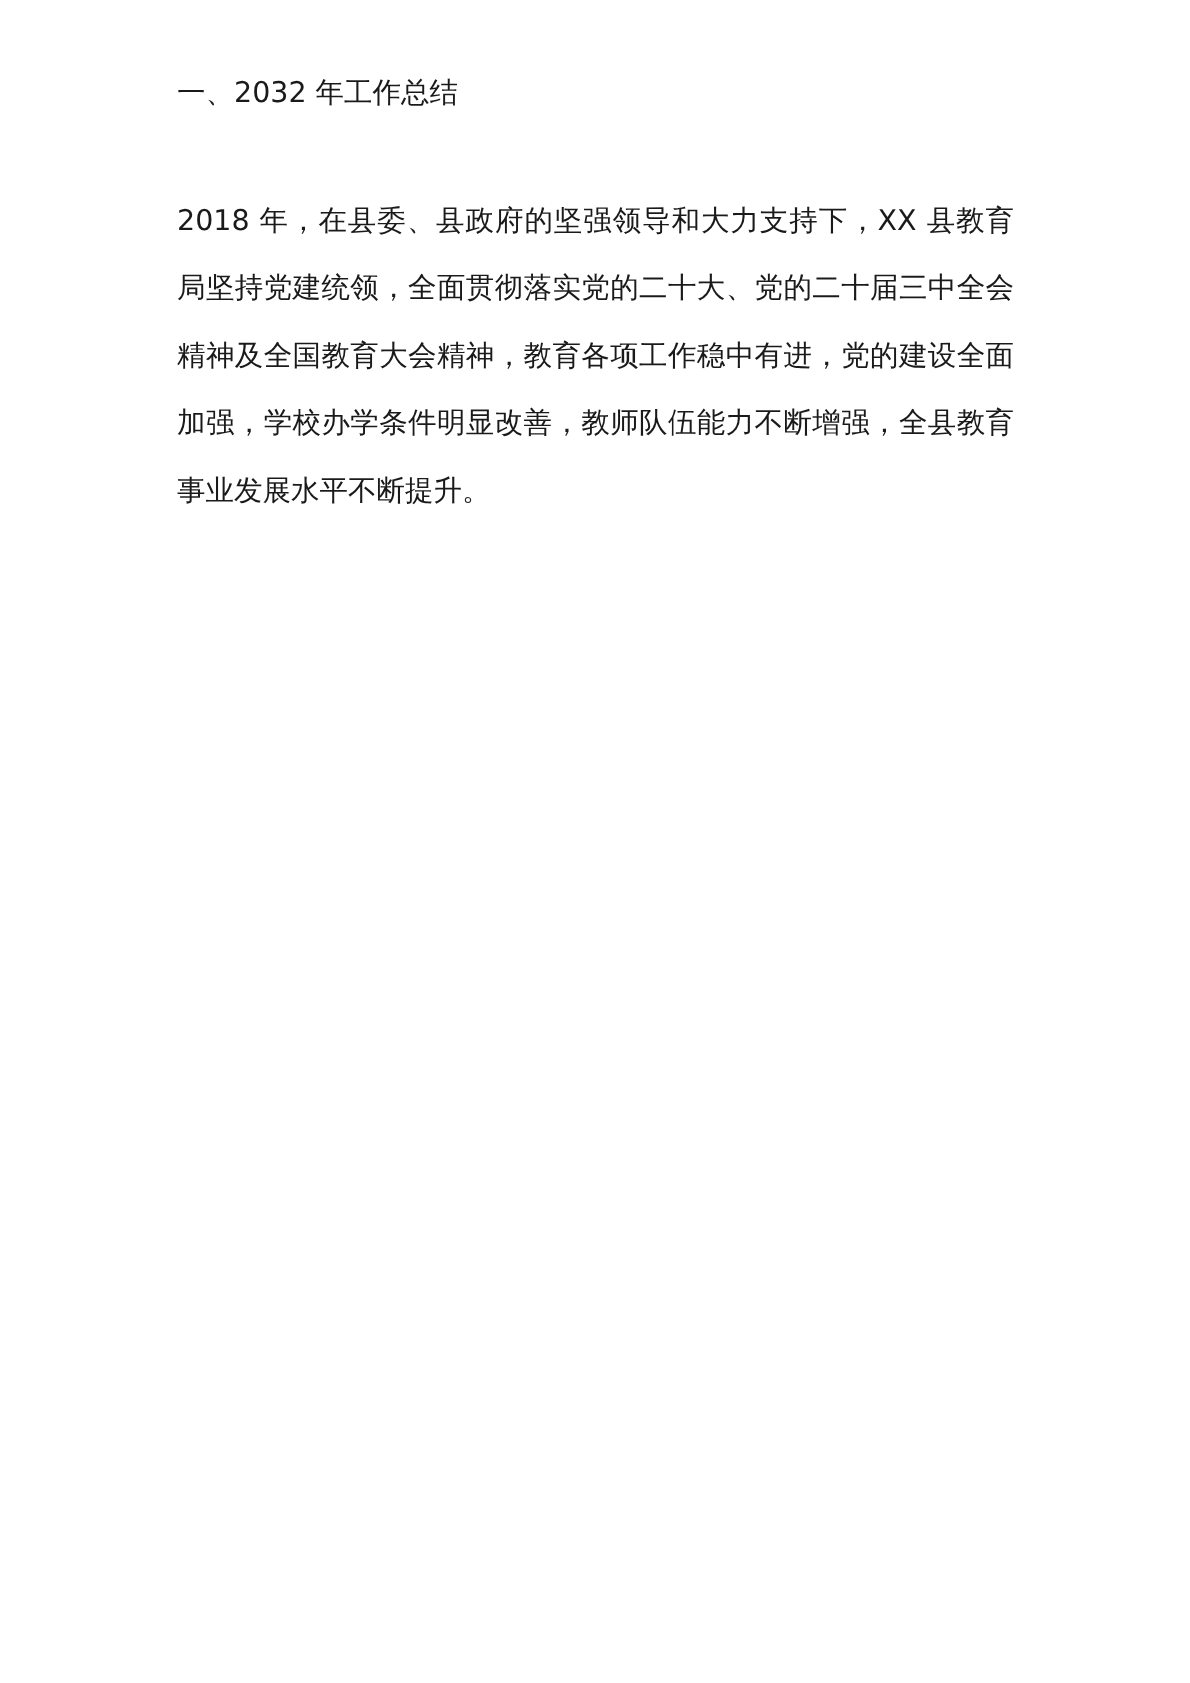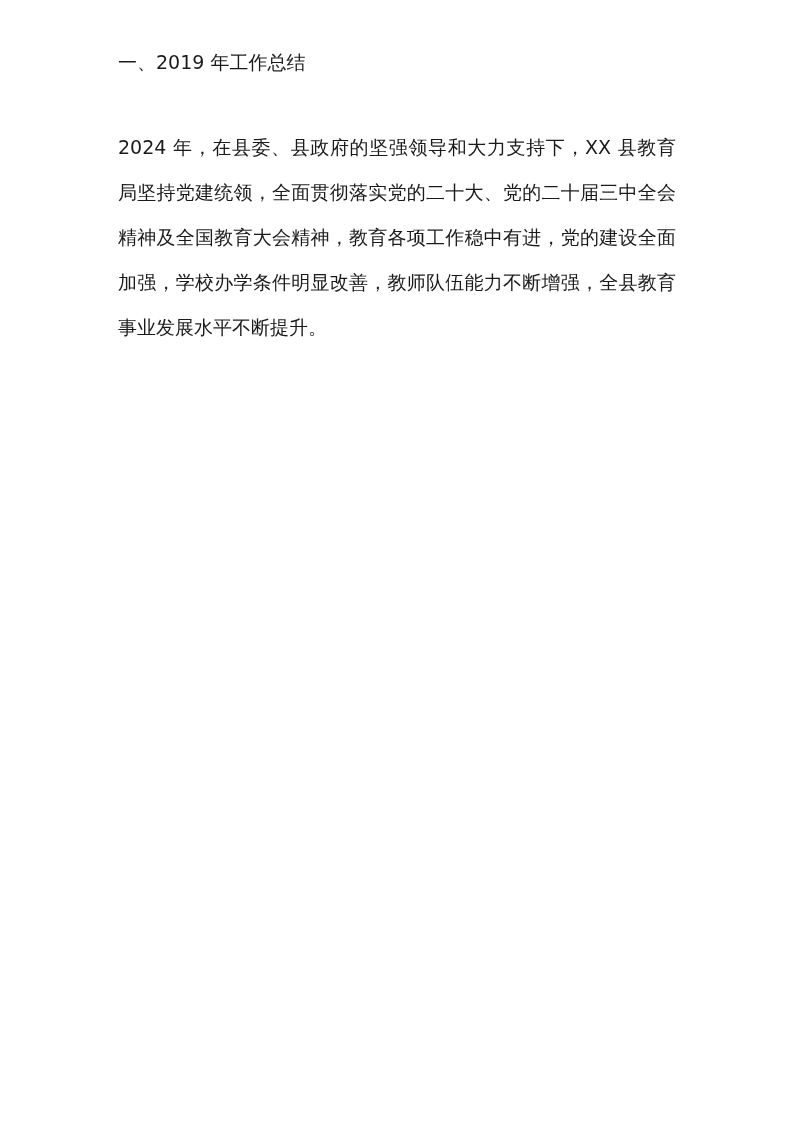--- a/index.html
+++ b/index.html
@@ -64,19 +64,19 @@
   .para-gap-1 { padding-top: 40px; }
   .para-gap-2 { padding-top: 45px; }
 </style>
 </head>
 <body>
 
 <div class="page">
   <div class="content">
 
 
-    <p class="section-heading para-gap-1">一、2019 年工作总结</p>
+    <p class="section-heading para-gap-1">一、2032 年工作总结</p>
 
-    <p class="body-para para-gap-1">2024 年，在县委、县政府的坚强领导和大力支持下，XX 县教育局坚持党建统领，全面贯彻落实党的二十大、党的二十届三中全会精神及全国教育大会精神，教育各项工作稳中有进，党的建设全面加强，学校办学条件明显改善，教师队伍能力不断增强，全县教育事业发展水平不断提升。</p>
+    <p class="body-para para-gap-1">2018 年，在县委、县政府的坚强领导和大力支持下，XX 县教育局坚持党建统领，全面贯彻落实党的二十大、党的二十届三中全会精神及全国教育大会精神，教育各项工作稳中有进，党的建设全面加强，学校办学条件明显改善，教师队伍能力不断增强，全县教育事业发展水平不断提升。</p>
 
 
   </div>
 </div>
 
 </body></html>

